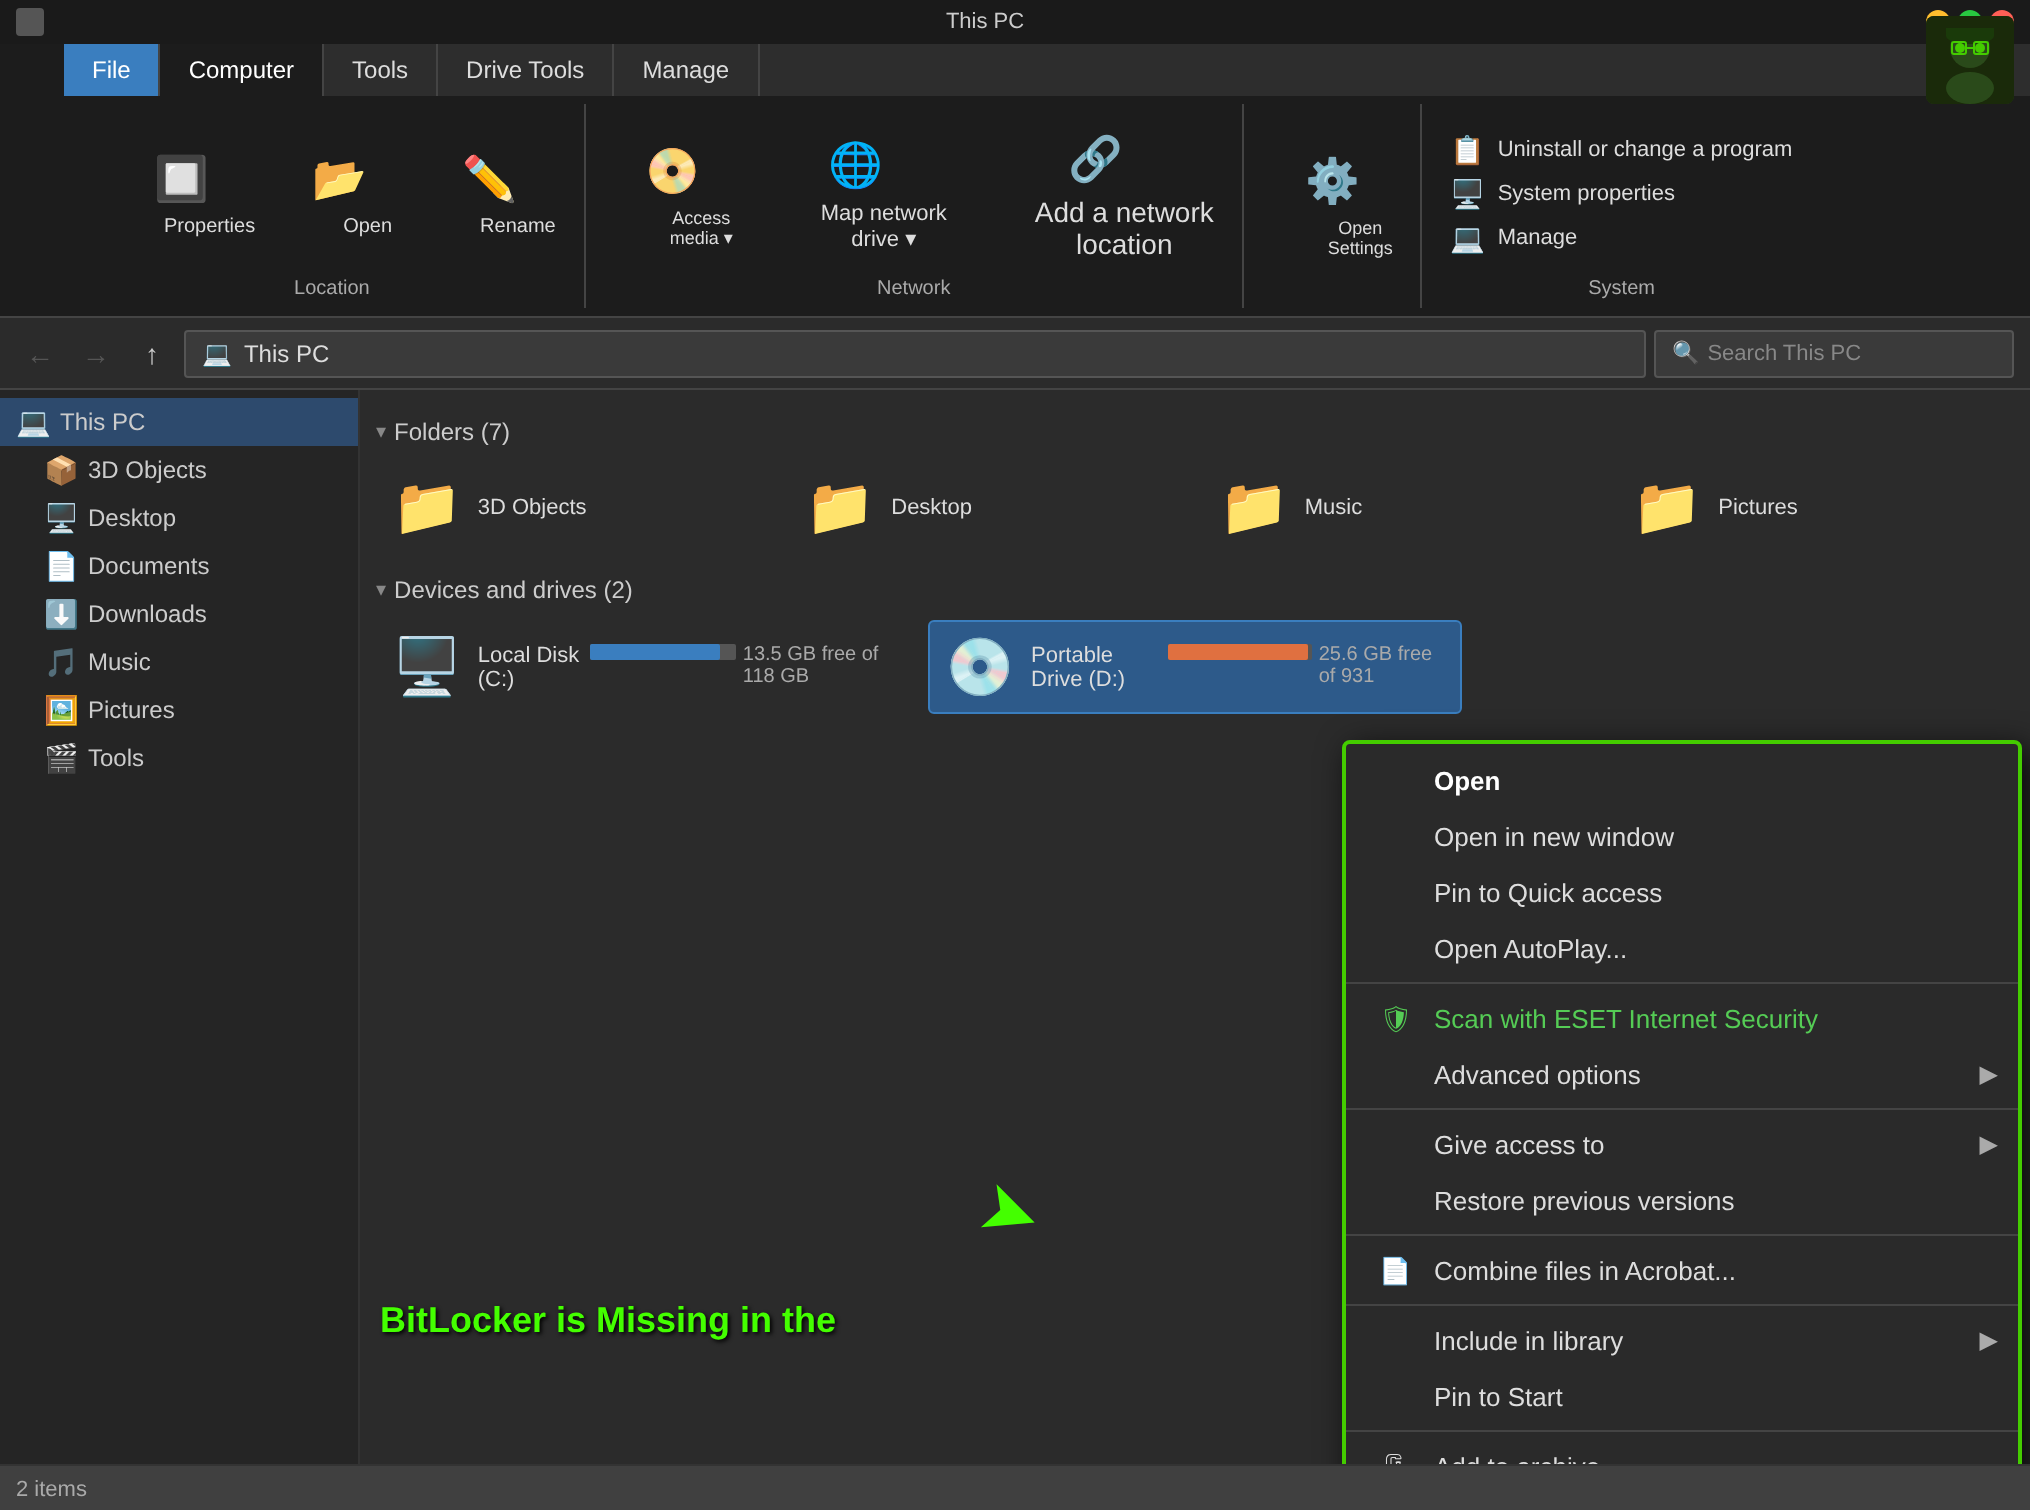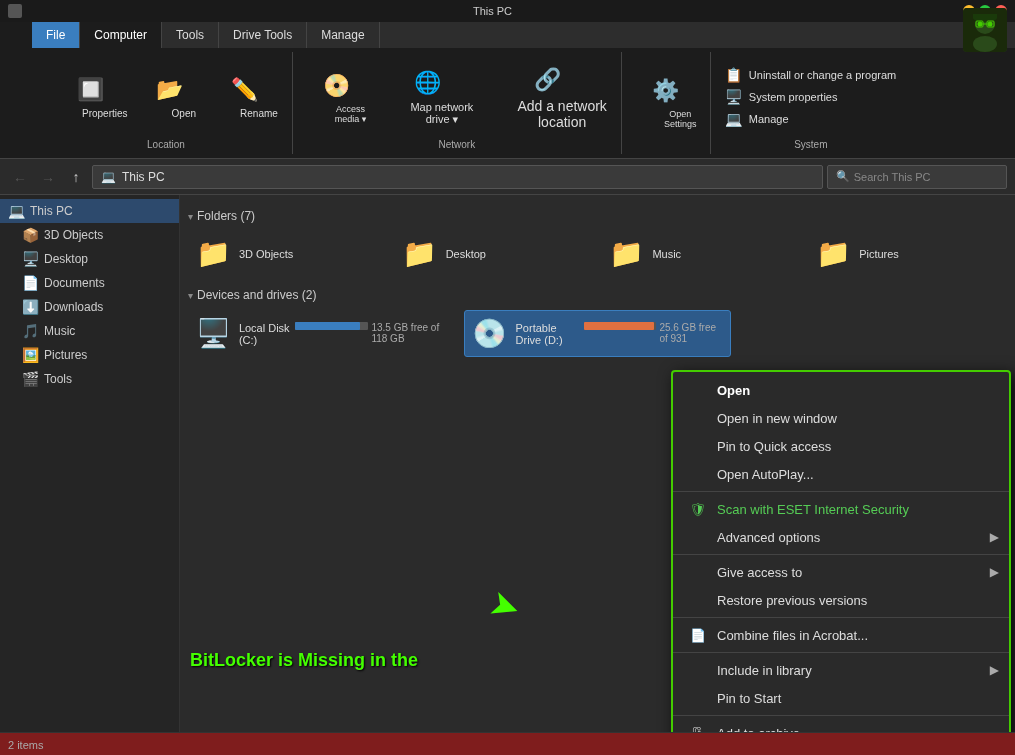--- a/index.html
+++ b/index.html
@@ -312,21 +312,21 @@
     }
     .cm-item.bold { font-weight: bold; color: #fff; }
     .cm-item .cm-icon { width: 18px; height: 18px; display: flex; align-items: center; justify-content: center; font-size: 13px; }
     .cm-item .cm-arrow { position: absolute; right: 10px; color: #aaa; font-size: 12px; }
     .cm-separator { height: 1px; background: #444; margin: 3px 0; }
     .cm-item.eset { color: #55cc55; }
 
     
     .status-bar {
       height: 24px;
-      background: #7f1d1d;
+      background: #404040;
       border-top: 1px solid #333;
       display: flex;
       align-items: center;
       padding: 0 8px;
       font-size: 11px;
       color: #aaa;
       gap: 8px;
     }
 
     

